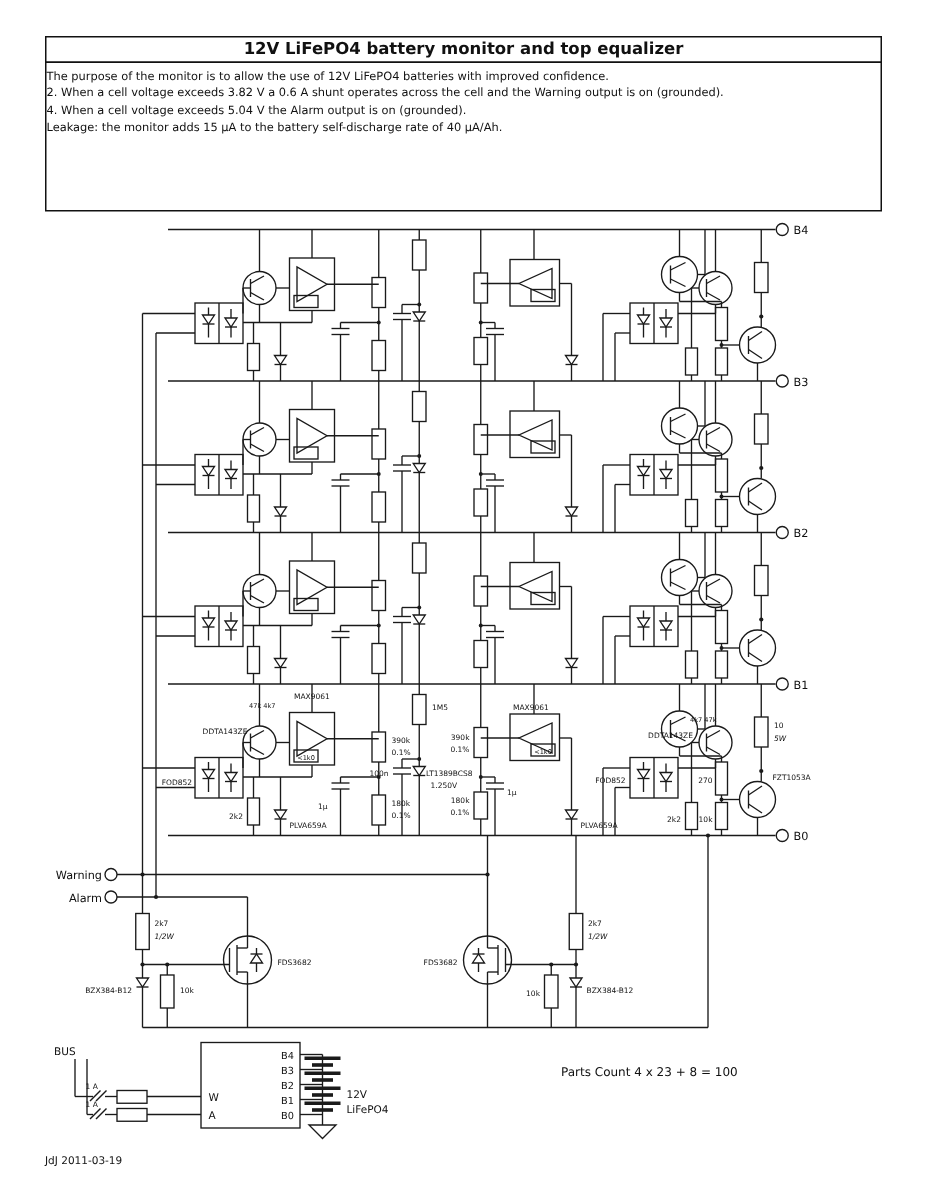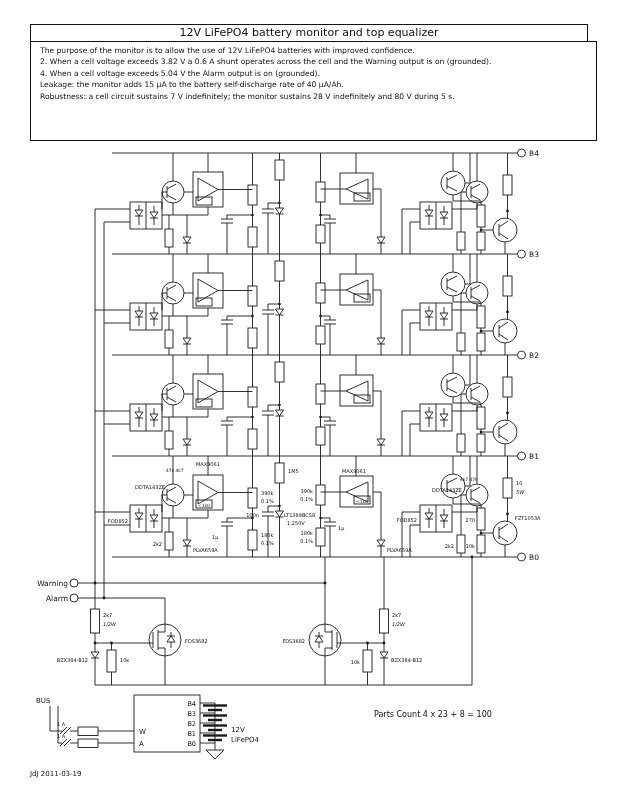--- a/index.html
+++ b/index.html
@@ -1,20 +1,20 @@
 <!DOCTYPE html>
 <html><head>
 <meta charset="utf-8">
 <style>
   html,body{margin:0;padding:0;background:#fff;}
   #page{position:relative;width:618px;height:800px;background:#fff;font-family:"DejaVu Sans",sans-serif;color:#111;}
   .titlebox{position:absolute;left:30px;top:24px;width:556px;height:16px;border:1px solid #111;
-            text-align:center;font-weight:normal;font-size:11px;line-height:16px;}
+            text-align:center;font-weight:bold;font-size:11px;line-height:16px;}
   .descbox{position:absolute;left:30px;top:41px;width:556px;height:95px;border:1px solid #111;
-           padding:3px 0 0 9px;box-sizing:content-box;}
+           padding:3px 0 0 0;box-sizing:content-box;}
   .descline{font-size:7.6px;line-height:11.4px;white-space:nowrap;}
   svg{position:absolute;left:0;top:0;}
   #schem line,#schem rect,#schem circle,#schem polygon,#schem polyline{stroke:#1a1a1a;fill:none;stroke-width:0.9;}
   #schem .dot{fill:#1a1a1a;stroke:none;}
   #schem .thick{stroke-width:2.4;}
   #schem text{stroke:none;fill:#111;font-family:"DejaVu Sans",sans-serif;}
   .t4{font-size:4.4px;} .t5{font-size:5px;} .t65{font-size:6.5px;}
   .t7{font-size:7px;} .t75{font-size:7.5px;} .t8{font-size:8px;}
   .it{font-style:italic;}
 </style>
@@ -23,21 +23,20 @@
 
 <div id="page">
 
   <div class="titlebox">12V LiFePO4 battery monitor and top equalizer</div>
 
   <div class="descbox">
     <div class="descline">The purpose of the monitor is to allow the use of 12V LiFePO4 batteries with improved confidence.</div>
     <div class="descline">2. When a cell voltage exceeds 3.82 V a 0.6 A shunt operates across the cell and the Warning output is on (grounded).</div>
     <div class="descline">4. When a cell voltage exceeds 5.04 V the Alarm output is on (grounded).</div>
     <div class="descline">Leakage: the monitor adds 15 µA to the battery self-discharge rate of 40 µA/Ah.</div>
-    <div class="descline">Robustness: a cell circuit sustains 7 V indefinitely; the monitor sustains 28 V indefinitely and 80 V during 5 s.</div>
   </div>
 
   <svg id="schem" width="618" height="800" viewBox="0 0 618 800">
 
     <defs>
 
       <g id="cellcircuit">
 
         <rect x="18" y="49" width="32" height="27"></rect>
         <line x1="34" y1="49" x2="34" y2="76"></line>

